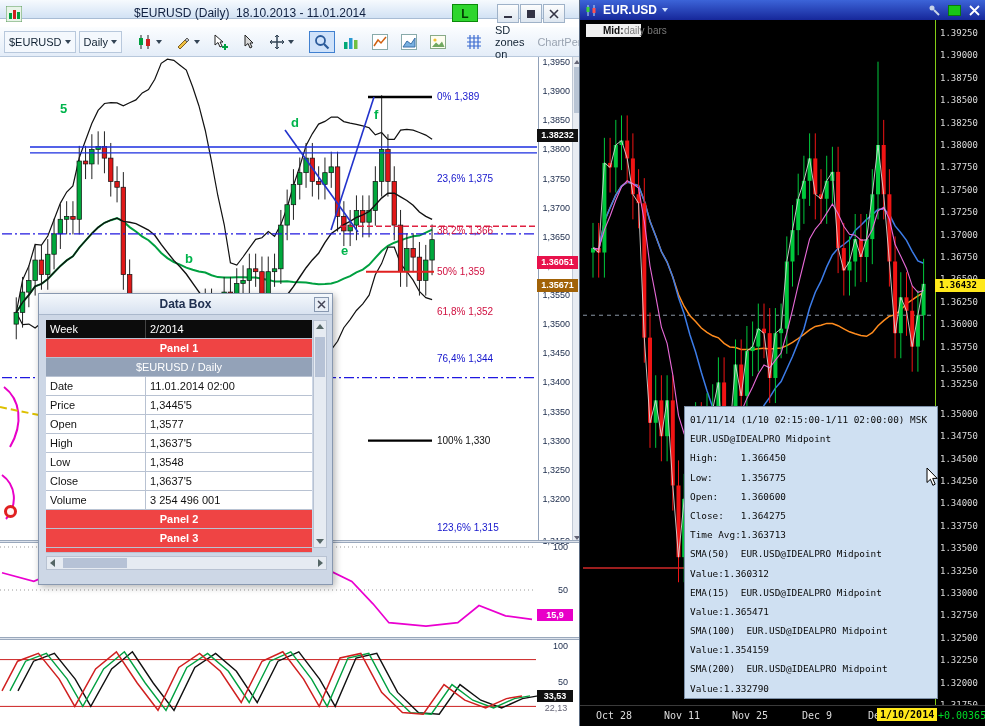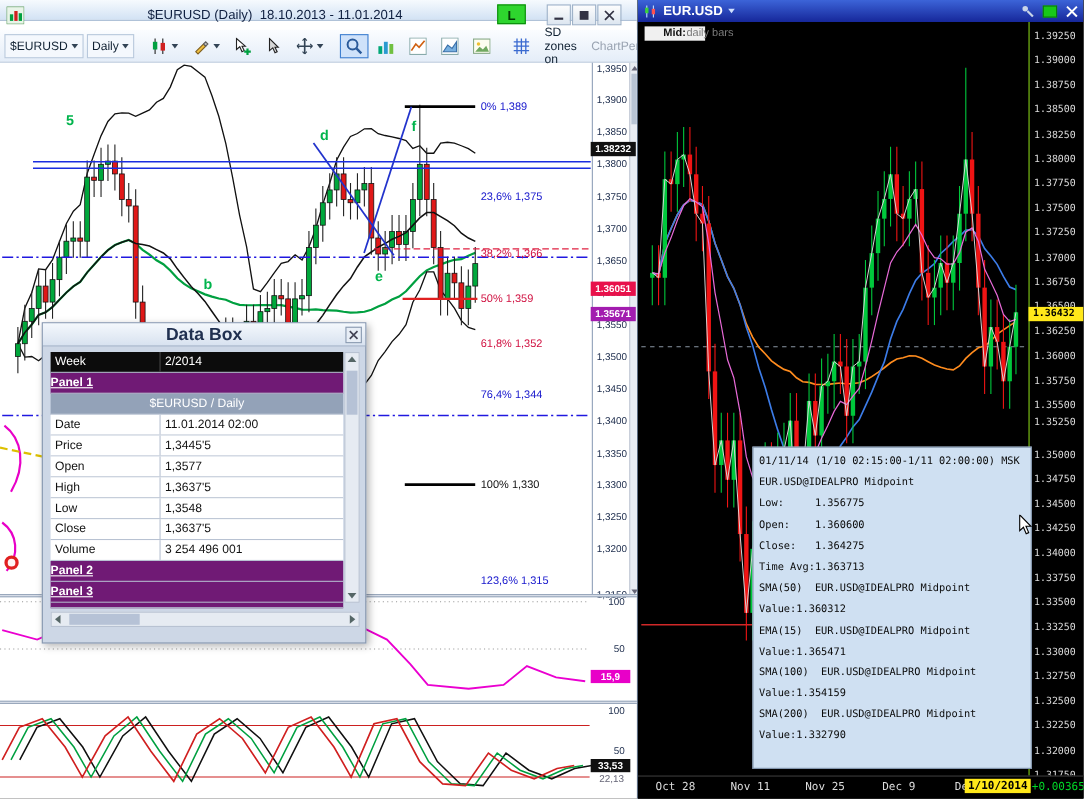--- a/index.html
+++ b/index.html
@@ -43,31 +43,31 @@
   .sb-thumb{position:absolute;left:1px;top:10px;width:5px;height:46px;background:#b8c4d4;}
   .hsep{position:absolute;left:0;width:580px;background:#dde3ec;border-top:1px solid #9aa8bc;
         border-bottom:1px solid #9aa8bc;box-sizing:border-box;}
   .oscbadge{position:absolute;left:537px;width:36px;height:12px;color:#fff;font-size:9px;font-weight:bold;
             text-align:center;line-height:12px;z-index:5;}
   
   #databox{position:absolute;left:38px;top:293px;width:295px;height:292px;background:#cdd7e6;
            border:1px solid #8898b0;box-shadow:2px 2px 7px rgba(0,0,0,.3);z-index:40;box-sizing:border-box;}
   #db-title{position:absolute;left:0;top:0;width:100%;height:21px;
             background:linear-gradient(#f4f8fc,#d8e2f0);border-bottom:1px solid #aab8cc;
-            text-align:center;font-size:16px;font-weight:bold;color:#203050;line-height:21px;box-sizing:border-box;}
+            text-align:center;font-size:12px;font-weight:bold;color:#203050;line-height:21px;box-sizing:border-box;}
   #db-close{position:absolute;right:3px;top:3px;width:15px;height:15px;border:1px solid #8898b0;
             background:#e8eef6;display:flex;align-items:center;justify-content:center;box-sizing:border-box;}
   #db-table{position:absolute;left:7px;top:26px;width:266px;}
   .db-row{display:flex;height:19px;font-size:11px;border-bottom:1px solid #b8c2d2;box-sizing:border-box;
           background:#fff;color:#111;align-items:center;}
   .db-label{width:100px;padding:0 4px;border-right:1px solid #b8c2d2;height:100%;display:flex;align-items:center;box-sizing:border-box;}
   .db-value{flex:1;padding:0 4px;}
   .db-week{background:#0c0c0c;color:#fff;}
   .db-week .db-label{border-right-color:#444;}
-  .db-panelhdr{background:#701a75;color:#fff;font-weight:bold;text-decoration:underline;}
+  .db-panelhdr{background:#ef4444;color:#fff;font-weight:bold;justify-content:center;}
   .db-series{background:#93a2b8;color:#fff;justify-content:center;}
   #db-vscroll{position:absolute;left:274px;top:26px;width:14px;height:228px;background:#e6ebf2;
               border:1px solid #b8c2d2;box-sizing:border-box;}
   #db-hscroll{position:absolute;left:7px;top:262px;width:281px;height:14px;background:#e6ebf2;
               border:1px solid #b8c2d2;box-sizing:border-box;}
   .tri-up{width:0;height:0;border-left:4px solid transparent;border-right:4px solid transparent;
           border-bottom:5px solid #566;margin:3px auto 0;}
   .tri-dn{width:0;height:0;border-left:4px solid transparent;border-right:4px solid transparent;
           border-top:5px solid #566;margin:210px auto 0;}
   .tri-l{width:0;height:0;border-top:4px solid transparent;border-bottom:4px solid transparent;
@@ -414,21 +414,21 @@
       <div class="axlbl" style="top: 320.375px;">1,3400</div>
       <div class="axlbl" style="top: 349.5px;">1,3350</div>
       <div class="axlbl" style="top: 378.625px;">1,3300</div>
       <div class="axlbl" style="top: 407.75px;">1,3250</div>
       <div class="axlbl" style="top: 436.875px;">1,3200</div>
       <div class="axlbl" style="top: 466px; margin-top: 13px;">1,3150</div>
     </div>
   <div id="lt-badges">
       <div class="pbadge" style="top: 129.361px; background: rgb(16, 16, 16);">1.38232</div>
       <div class="pbadge" style="top: 256.404px; background: rgb(232, 17, 75);">1.36051</div>
-      <div class="pbadge" style="top: 278.539px; background: #a21caf;">1.35671</div>
+      <div class="pbadge" style="top: 278.539px; background: #a16207;">1.35671</div>
     </div>
 
   <div id="left-scrollbar">
     <div class="sb-arrow-up"></div>
     <div class="sb-thumb"></div>
     <div class="sb-arrow-dn"></div>
   </div>
 
   <div class="hsep" style="top:540px;height:3px"></div>
   <svg id="osc1" class="abs" style="left:0;top:543px" width="538" height="94">
@@ -708,20 +708,21 @@
       <div class="raxlbl" style="top: 635.2px;">1.32250</div>
       <div class="raxlbl" style="top: 657.6px;">1.32000</div>
       <div class="raxlbl" style="top: 680px;">1.31750</div>
     </div>
   <div id="right-badge">1.36432</div>
 
   <div id="rt-tooltip">
     <div class="tt-line">01/11/14 (1/10 02:15:00-1/11 02:00:00) MSK</div>
     <div id="tt-lines">
         <div class="tt-line" style="">EUR.USD@IDEALPRO Midpoint</div>
+        <div class="tt-line" style="">High:    1.366450</div>
         <div class="tt-line" style="">Low:     1.356775</div>
         <div class="tt-line" style="">Open:    1.360600</div>
         <div class="tt-line" style="">Close:   1.364275</div>
         <div class="tt-line" style="">Time Avg:1.363713</div>
         <div class="tt-line" style="">SMA(50)  EUR.USD@IDEALPRO Midpoint</div>
         <div class="tt-line" style="">Value:1.360312</div>
         <div class="tt-line" style="">EMA(15)  EUR.USD@IDEALPRO Midpoint</div>
         <div class="tt-line" style="">Value:1.365471</div>
         <div class="tt-line" style="">SMA(100)  EUR.USD@IDEALPRO Midpoint</div>
         <div class="tt-line" style="">Value:1.354159</div>

